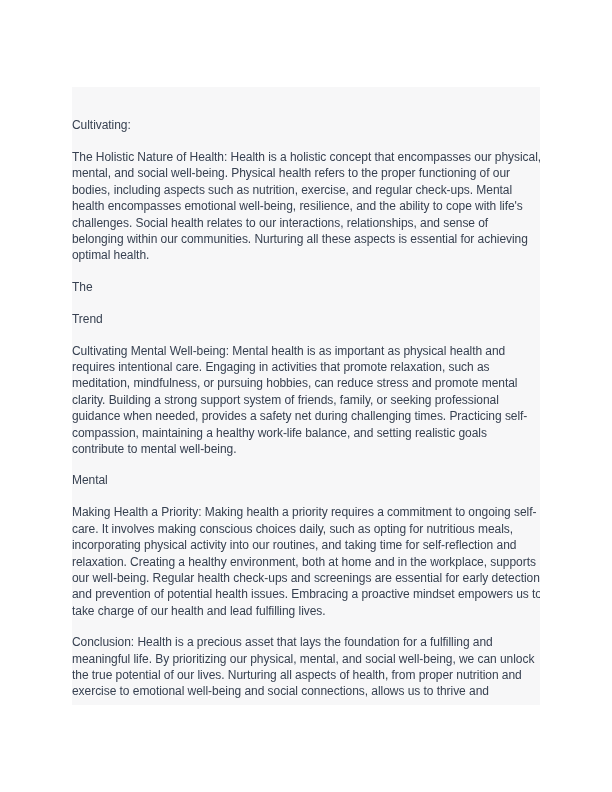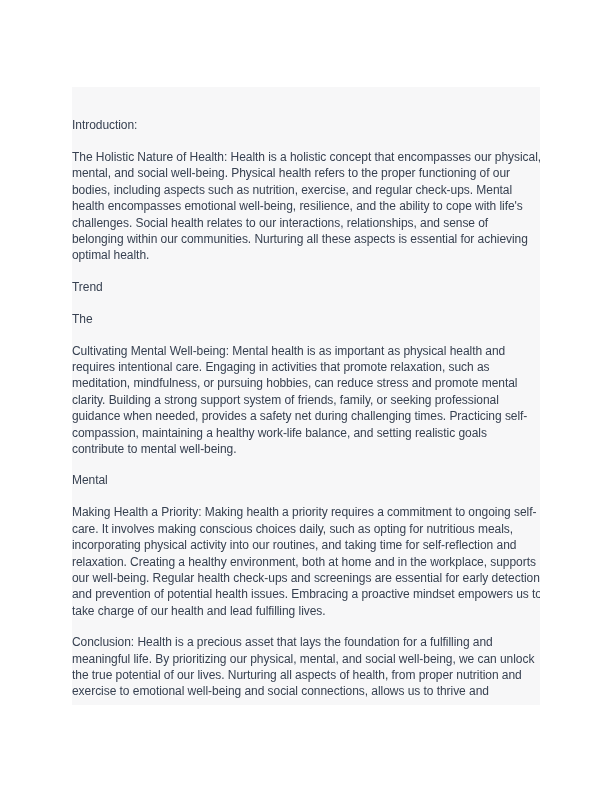--- a/index.html
+++ b/index.html
@@ -39,22 +39,22 @@
     }
     .para.single {
       margin-bottom: 15.5px;
     }
   </style>
 </head>
 <body>
 
 <div class="page-box">
   <div class="content">
-    <p class="para single">Introduction:</p>
+    <p class="para single">Cultivating:</p>
     <p class="para">The Holistic Nature of Health: Health is a holistic concept that encompasses our physical, mental, and social well-being. Physical health refers to the proper functioning of our bodies, including aspects such as nutrition, exercise, and regular check-ups. Mental health encompasses emotional well-being, resilience, and the ability to cope with life's challenges. Social health relates to our interactions, relationships, and sense of belonging within our communities. Nurturing all these aspects is essential for achieving optimal health.</p>
+    <p class="para single">The</p>
     <p class="para single">Trend</p>
-    <p class="para single">The</p>
     <p class="para">Cultivating Mental Well-being: Mental health is as important as physical health and requires intentional care. Engaging in activities that promote relaxation, such as meditation, mindfulness, or pursuing hobbies, can reduce stress and promote mental clarity. Building a strong support system of friends, family, or seeking professional guidance when needed, provides a safety net during challenging times. Practicing self-compassion, maintaining a healthy work-life balance, and setting realistic goals contribute to mental well-being.</p>
     <p class="para single">Mental</p>
     <p class="para">Making Health a Priority: Making health a priority requires a commitment to ongoing self-care. It involves making conscious choices daily, such as opting for nutritious meals, incorporating physical activity into our routines, and taking time for self-reflection and relaxation. Creating a healthy environment, both at home and in the workplace, supports our well-being. Regular health check-ups and screenings are essential for early detection and prevention of potential health issues. Embracing a proactive mindset empowers us to take charge of our health and lead fulfilling lives.</p>
     <p class="para">Conclusion: Health is a precious asset that lays the foundation for a fulfilling and meaningful life. By prioritizing our physical, mental, and social well-being, we can unlock the true potential of our lives. Nurturing all aspects of health, from proper nutrition and exercise to emotional well-being and social connections, allows us to thrive and</p>
   </div>
 </div>
 
 </body></html>

